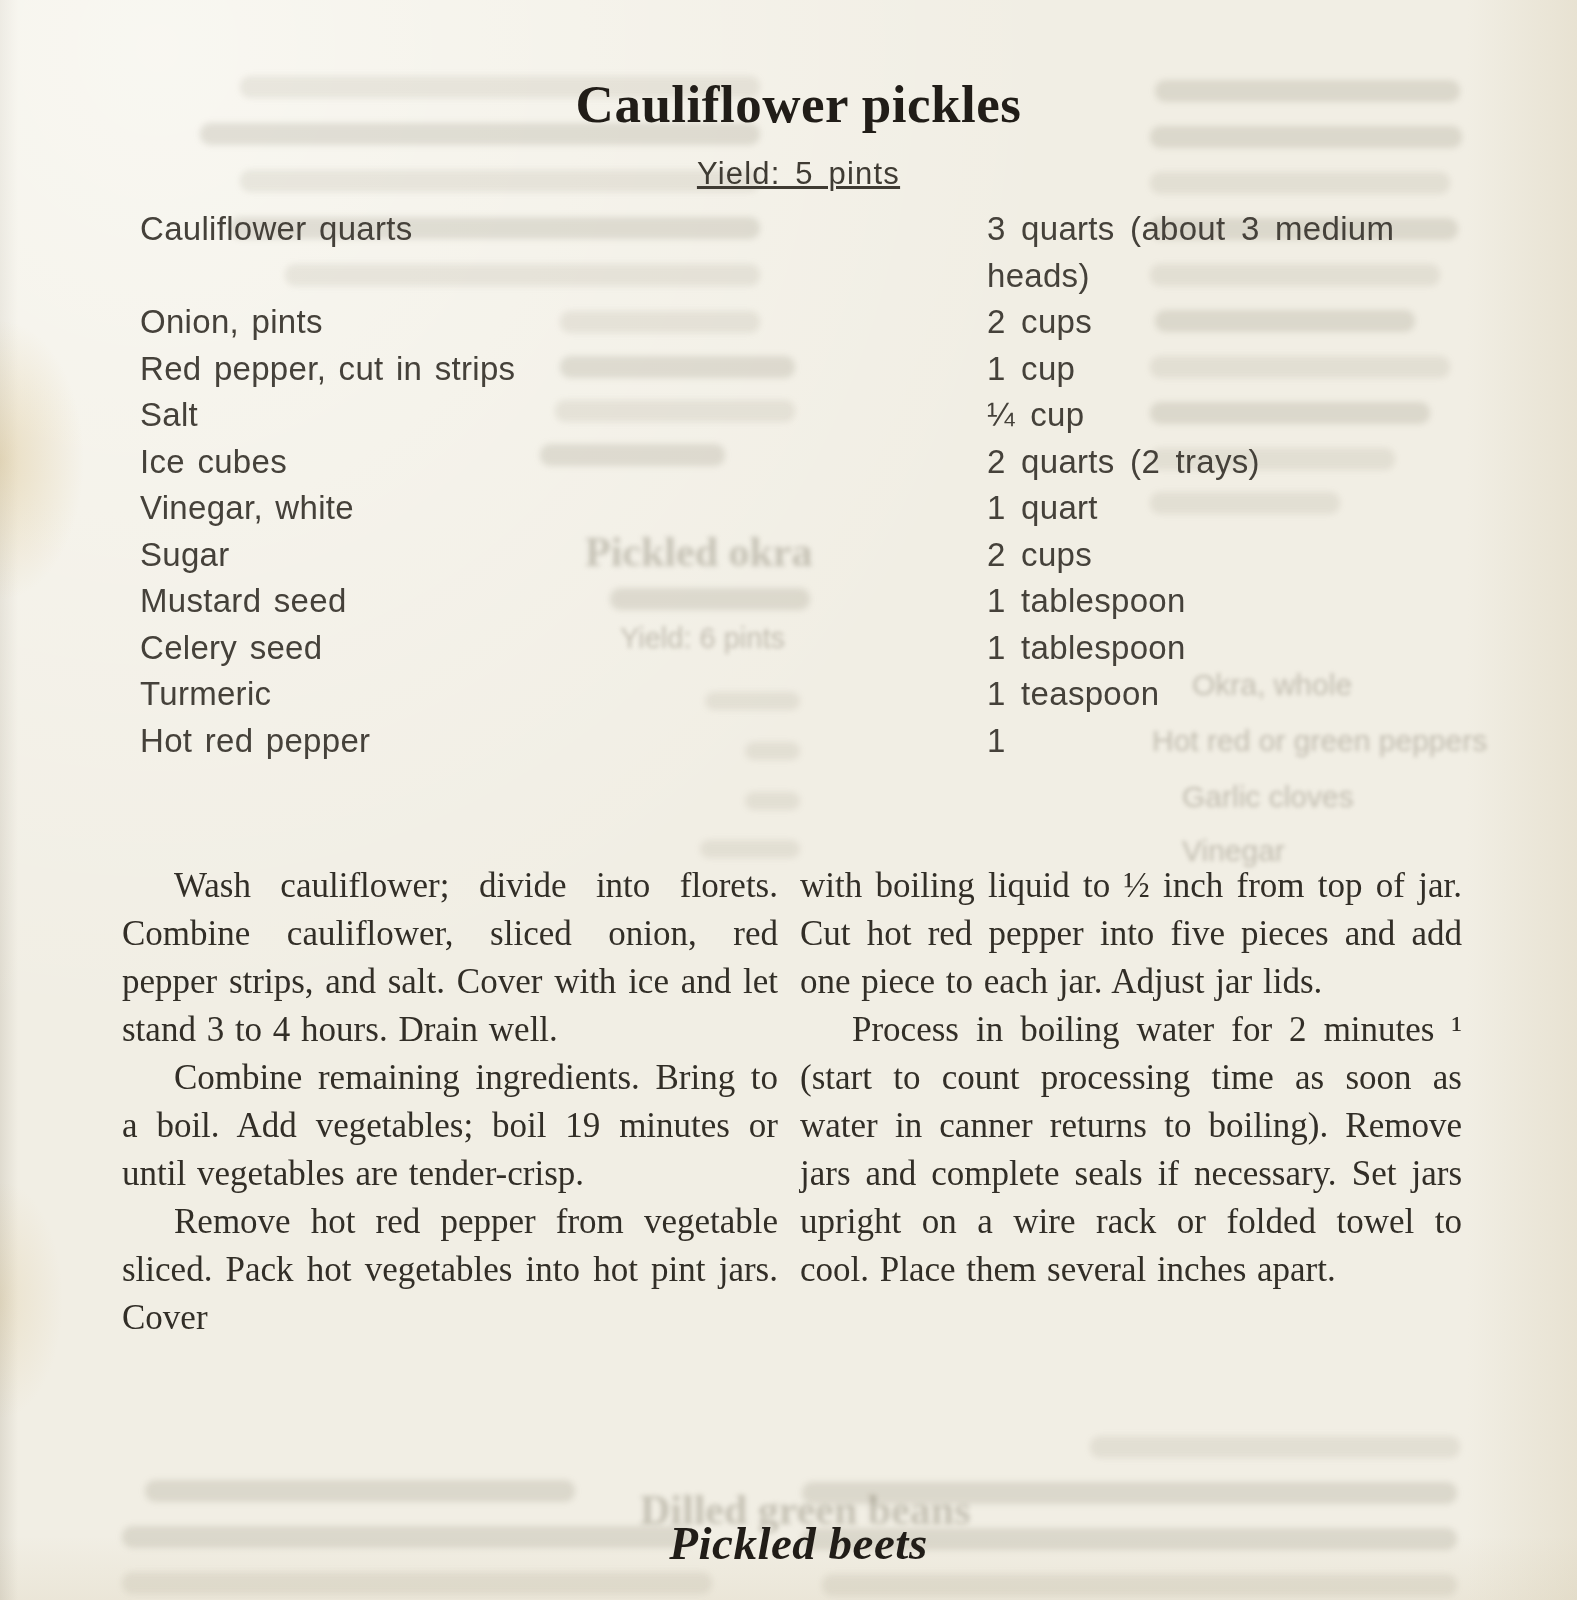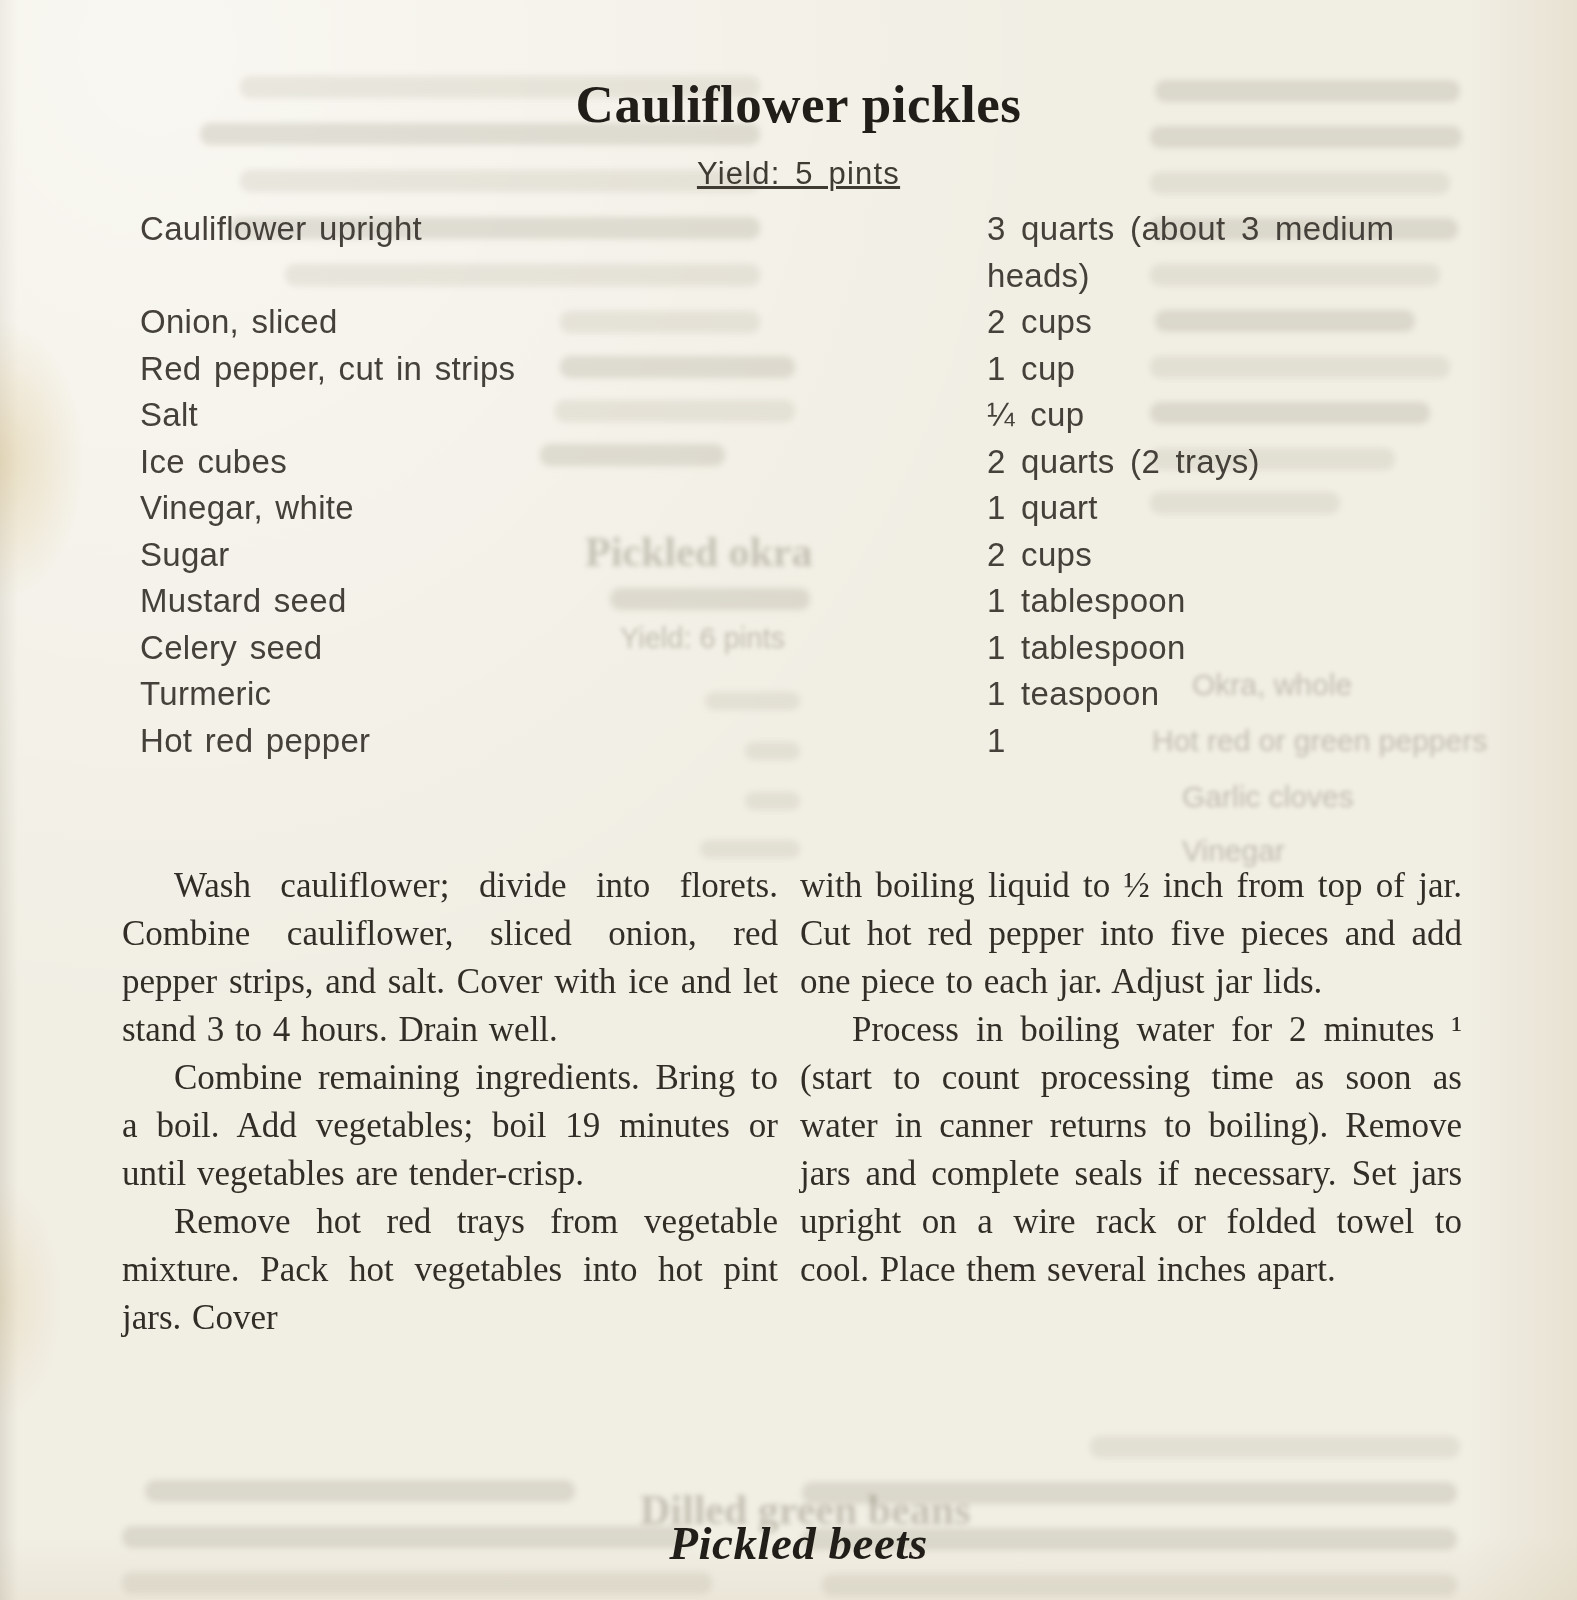--- a/index.html
+++ b/index.html
@@ -147,26 +147,26 @@
     <div class="ghost-line" style="left:822px;top:1574px;width:635px"></div>
   </div>
 
   <div class="rheader">
     <h1 class="rtitle">Cauliflower pickles</h1>
     <div class="ryield">Yield: 5 pints</div>
   </div>
 
   <div class="ingredients">
     <div class="ing-row">
-      <span class="ing-name">Cauliflower upright</span>
+      <span class="ing-name">Cauliflower quarts</span>
       <span class="leader"></span>
       <span class="ing-qty">3 quarts (about 3 medium heads)</span>
     </div>
     <div class="ing-row">
-      <span class="ing-name">Onion, sliced</span>
+      <span class="ing-name">Onion, pints</span>
       <span class="leader"></span>
       <span class="ing-qty">2 cups</span>
     </div>
     <div class="ing-row">
       <span class="ing-name">Red pepper, cut in strips</span>
       <span class="leader"></span>
       <span class="ing-qty">1 cup</span>
     </div>
     <div class="ing-row">
       <span class="ing-name">Salt</span>
@@ -206,21 +206,21 @@
     <div class="ing-row">
       <span class="ing-name">Hot red pepper</span>
       <span class="leader"></span>
       <span class="ing-qty">1</span>
     </div>
   </div>
 
   <div class="col col-left">
     <p class="indent">Wash cauliflower; divide into florets. Combine cauliflower, sliced onion, red pepper strips, and salt. Cover with ice and let stand 3 to 4 hours. Drain well.</p>
     <p class="indent">Combine remaining ingredients. Bring to a boil. Add vegetables; boil 19 minutes or until vegetables are tender-crisp.</p>
-    <p class="indent">Remove hot red trays from vegetable mixture. Pack hot vegetables into hot pint jars. Cover</p>
+    <p class="indent">Remove hot red pepper from vegetable sliced. Pack hot vegetables into hot pint jars. Cover</p>
   </div>
   <div class="col col-right">
     <p>with boiling liquid to ½ inch from top of jar. Cut hot red pepper into five pieces and add one piece to each jar. Adjust jar lids.</p>
     <p class="indent">Process in boiling water for 2 minutes ¹ (start to count processing time as soon as water in canner returns to boiling). Remove jars and complete seals if necessary. Set jars upright on a wire rack or folded towel to cool. Place them several inches apart.</p>
   </div>
 
   <h2 class="next-title">Pickled beets</h2>
 
 </div>
 

